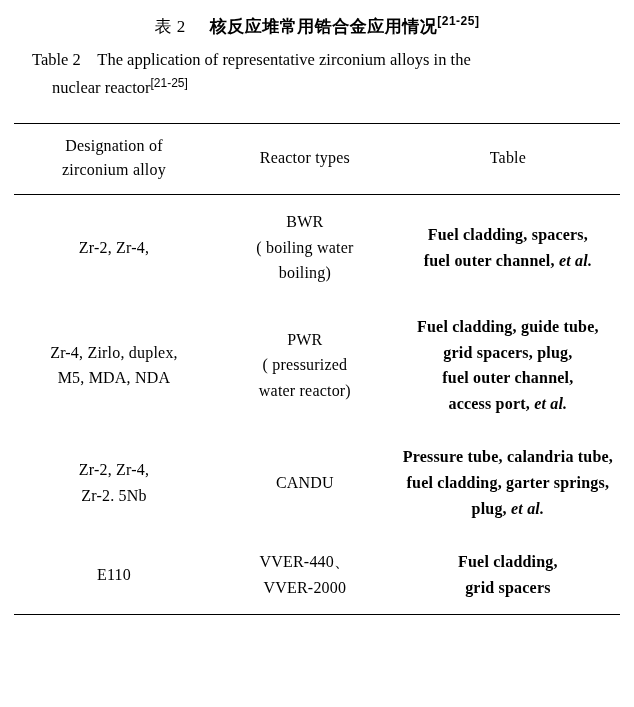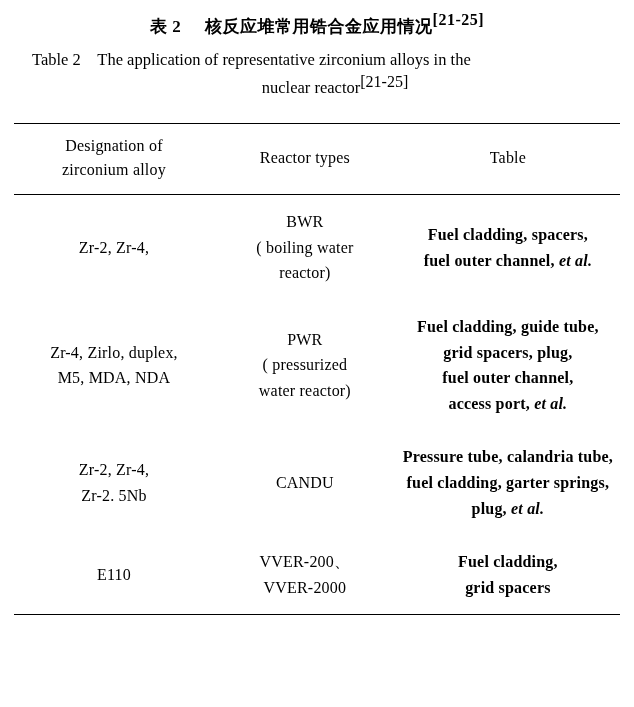--- a/index.html
+++ b/index.html
@@ -27,40 +27,39 @@
     text-align: center;
     font-size: 17px;
     font-weight: bold;
     font-family: "DejaVu Sans", sans-serif;
     letter-spacing: 0.5px;
     margin: 6px 0 2px 0;
     line-height: 1.5;
   }
   .title-cn .num {
     font-family: "Liberation Serif", serif;
-    font-weight: bold;
+    font-weight: normal;
   }
   .title-en {
     font-size: 16.5px;
     line-height: 1.75;
     margin: 6px 0 0 16px;
     padding: 0 2px;
   }
   .title-en .lead {
     display: inline;
   }
   .title-en-line2 {
-    text-align: center;
     padding-left: 20px;
   }
   sup.ref {
-    font-size: 16px;
+    font-size: 12px;
     vertical-align: super;
     line-height: 0;
-    font-family: Liberation Serif, serif;
+    font-family: Liberation Sans, sans-serif;
   }
 
   
   table.tbl {
     width: 100%;
     border-collapse: collapse;
     margin-top: 20px;
     font-size: 16px;
   }
   table.tbl thead th {
@@ -132,21 +131,21 @@
     </thead>
     <tbody>
 
       <tr>
         <td class="col-a rule-mid">
           <span class="cellline">Zr-2, Zr-4,</span>
         </td>
         <td class="col-b rule-mid">
           <span class="cellline">BWR</span>
           <span class="cellline">( boiling water</span>
-          <span class="cellline">reactor)</span>
+          <span class="cellline">boiling)</span>
         </td>
         <td class="col-c rule-mid">
           <span class="cellline">Fuel cladding, spacers,</span>
           <span class="cellline">fuel outer channel, <em class="it">et al.</em></span>
         </td>
       </tr>
 
       <tr>
         <td class="col-a">
           <span class="cellline">Zr-4, Zirlo, duplex,</span>
@@ -178,21 +177,21 @@
           <span class="cellline">fuel cladding, garter springs,</span>
           <span class="cellline">plug, <em class="it">et al.</em></span>
         </td>
       </tr>
 
       <tr>
         <td class="col-a">
           <span class="cellline">E110</span>
         </td>
         <td class="col-b">
-          <span class="cellline">VVER-200、</span>
+          <span class="cellline">VVER-440、</span>
           <span class="cellline">VVER-2000</span>
         </td>
         <td class="col-c">
           <span class="cellline">Fuel cladding,</span>
           <span class="cellline">grid spacers</span>
         </td>
       </tr>
 
 
       <tr>

